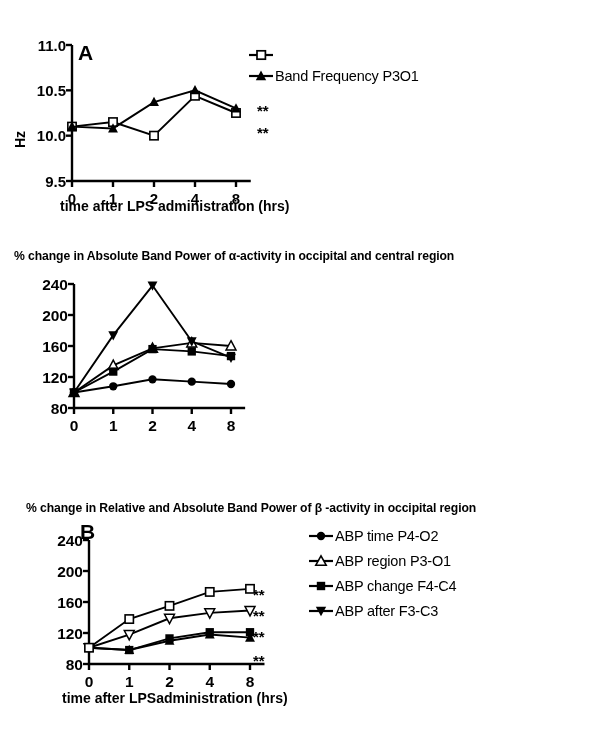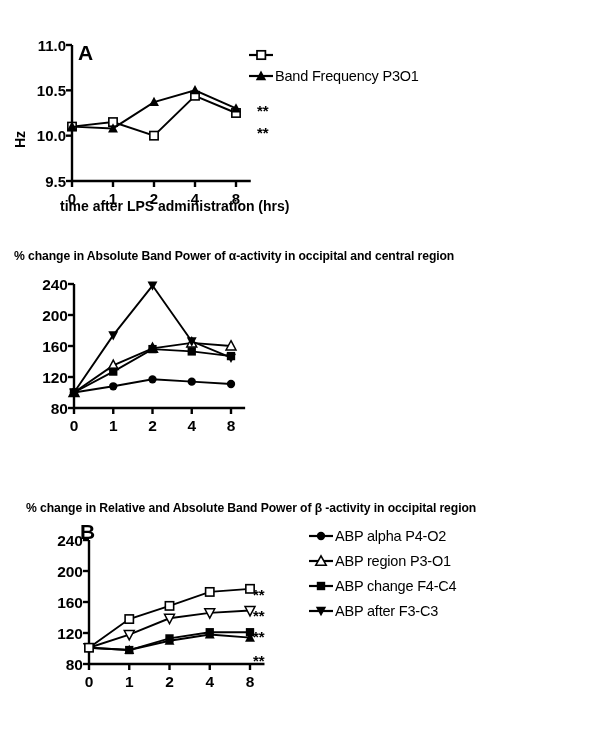--- a/index.html
+++ b/index.html
@@ -209,27 +209,28 @@
       </g>
       <g>
         <polyline points="74,152.5 113.25,95.14999999999999 152.5,45.55 191.75,101.35000000000001 231,117.625" fill="none" stroke="#000" stroke-width="1.9"></polyline>
         <polygon points="74,157.78 78.96,148.5 69.04,148.5" fill="#000"></polygon>
         <polygon points="113.25,100.42999999999999 118.21,91.14999999999999 108.29,91.14999999999999" fill="#000"></polygon>
         <polygon points="152.5,50.83 157.46,41.55 147.54,41.55" fill="#000"></polygon>
         <polygon points="191.75,106.63000000000001 196.71,97.35000000000001 186.79,97.35000000000001" fill="#000"></polygon>
         <polygon points="231,122.905 235.96,113.625 226.04,113.625" fill="#000"></polygon>
       </g>
     </svg>
+  <div class="axis-label-x">time after LPSadministration (hrs)</div>
   <div class="legend">
     <div class="legend-row">
       <svg class="legend-key" viewBox="0 0 26 18">
         <line x1="1" y1="9" x2="25" y2="9" stroke="#000" stroke-width="2.2"></line>
         <circle cx="13" cy="9" r="4.2" fill="#000"></circle>
       </svg>
-      <span class="legend-label">ABP alpha P4-O2</span>
+      <span class="legend-label">ABP time P4-O2</span>
     </div>
     <div class="legend-row">
       <svg class="legend-key" viewBox="0 0 26 18">
         <line x1="1" y1="9" x2="25" y2="9" stroke="#000" stroke-width="2.2"></line>
         <polygon points="13,3.8 18.2,13.2 7.8,13.2" fill="#fff" stroke="#000" stroke-width="1.6"></polygon>
       </svg>
       <span class="legend-label">ABP region P3-O1</span>
     </div>
     <div class="legend-row">
       <svg class="legend-key" viewBox="0 0 26 18">

